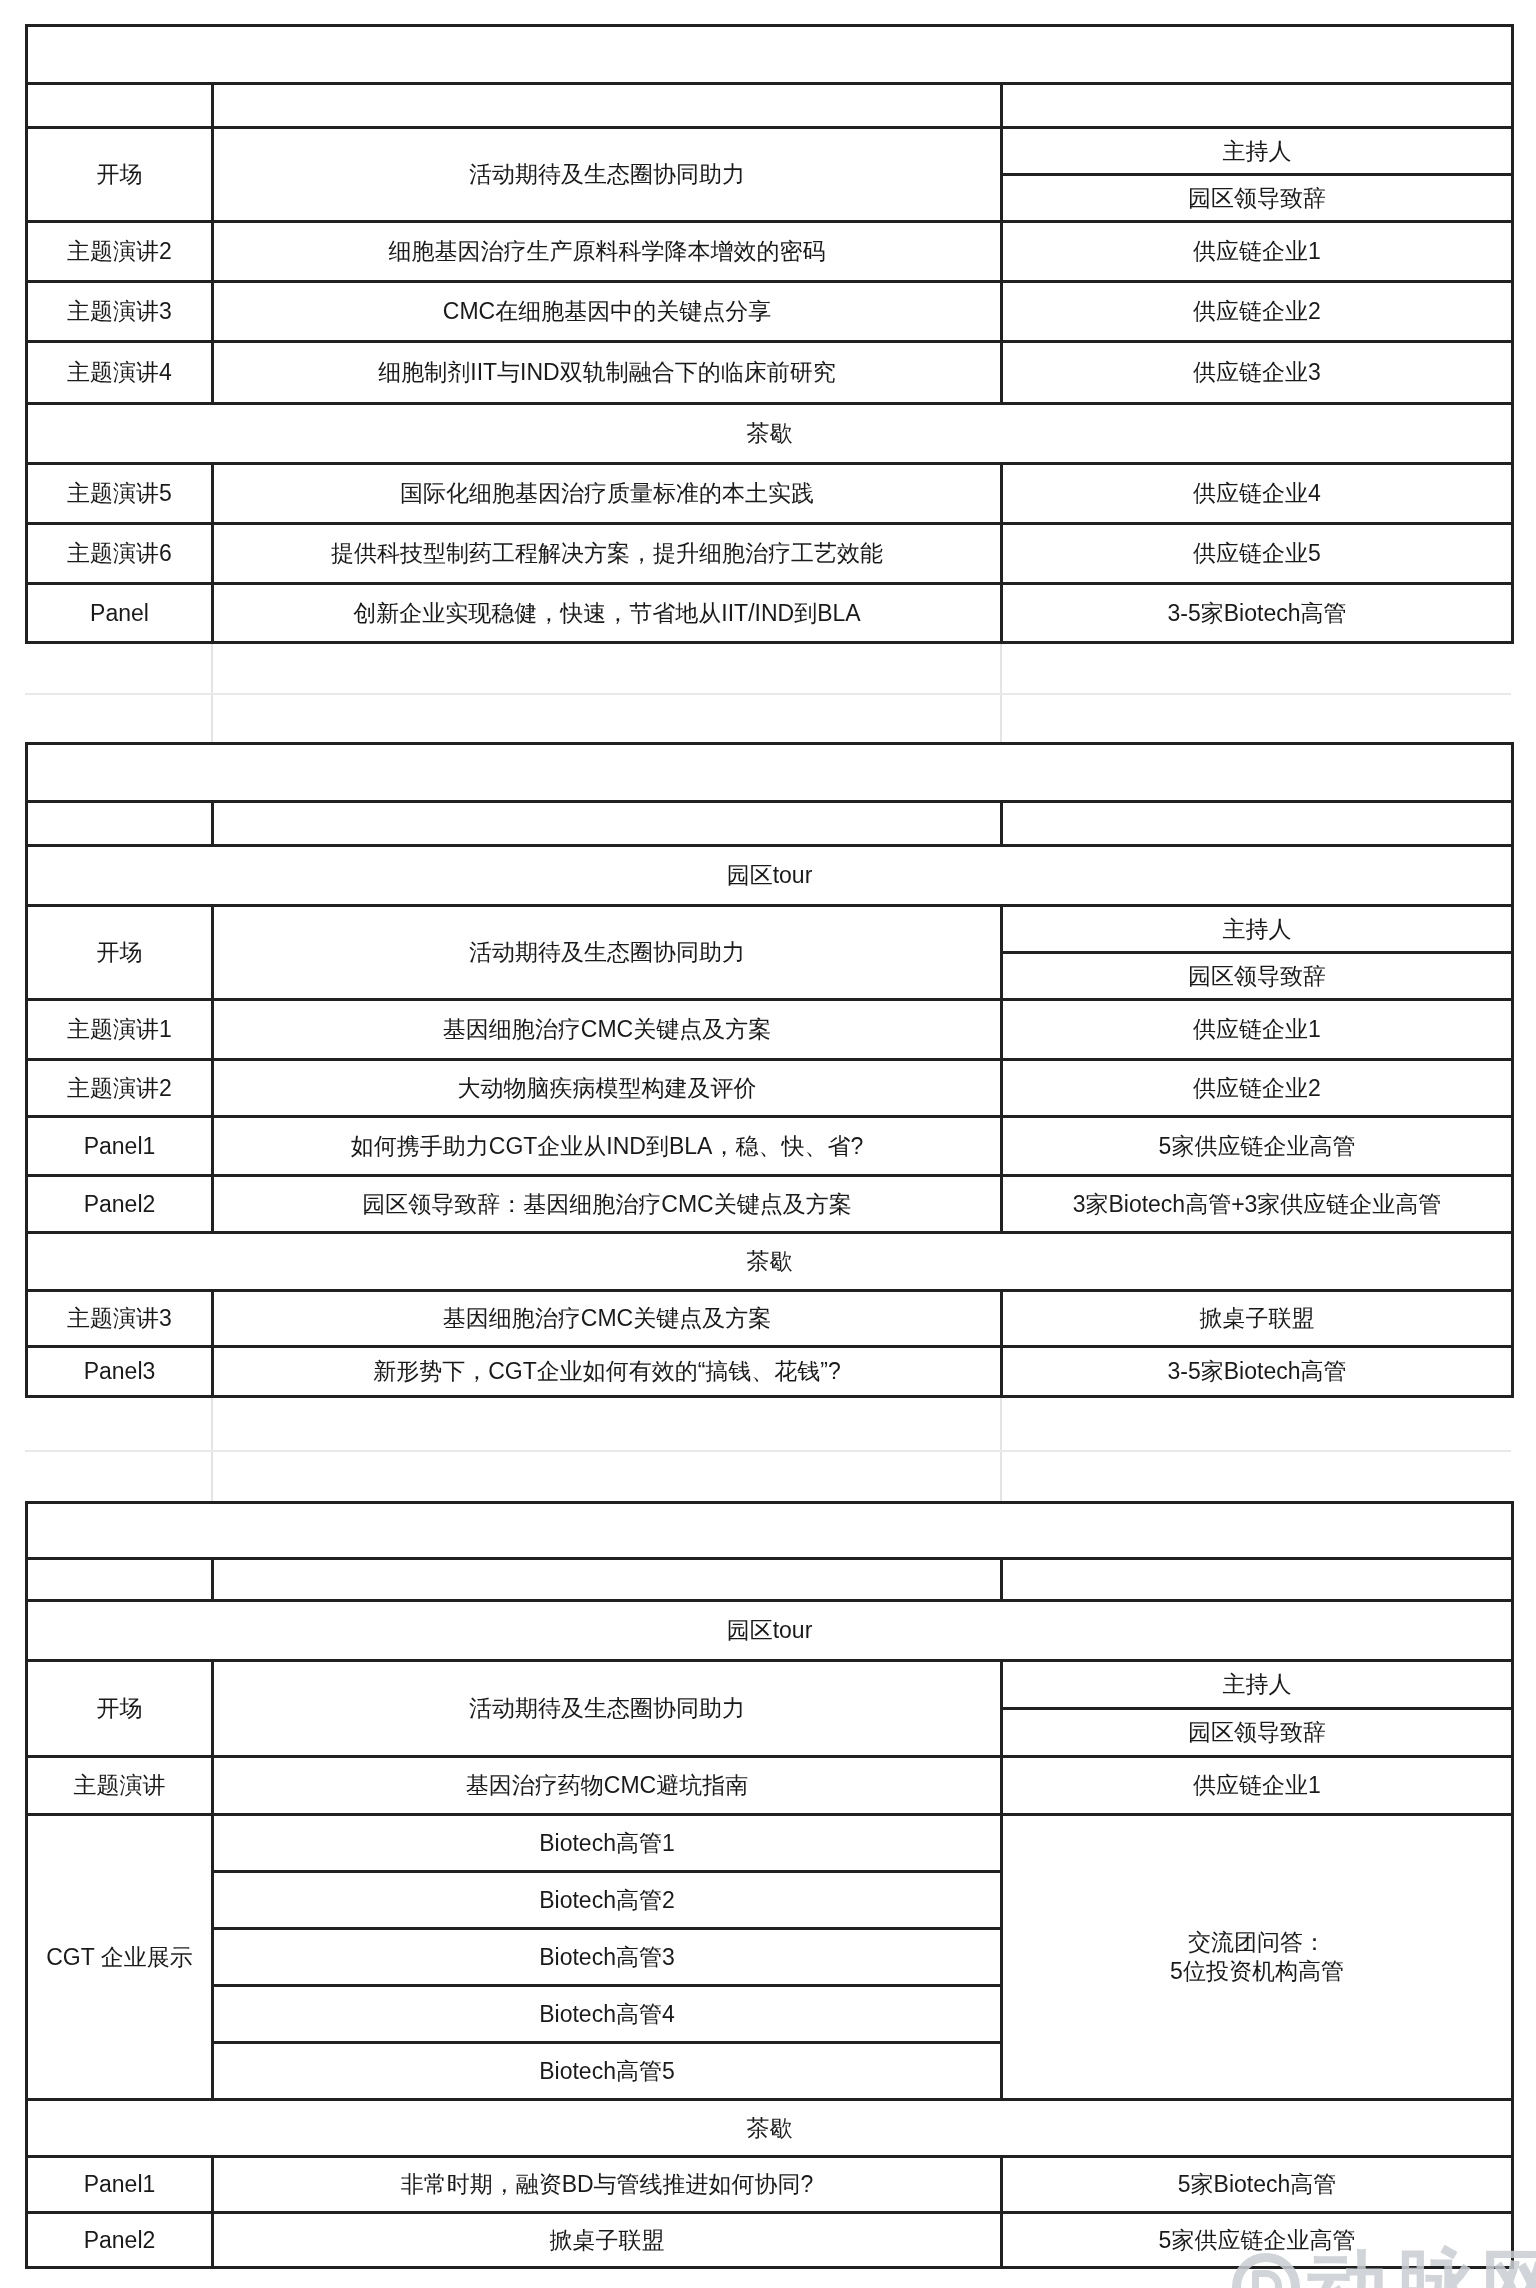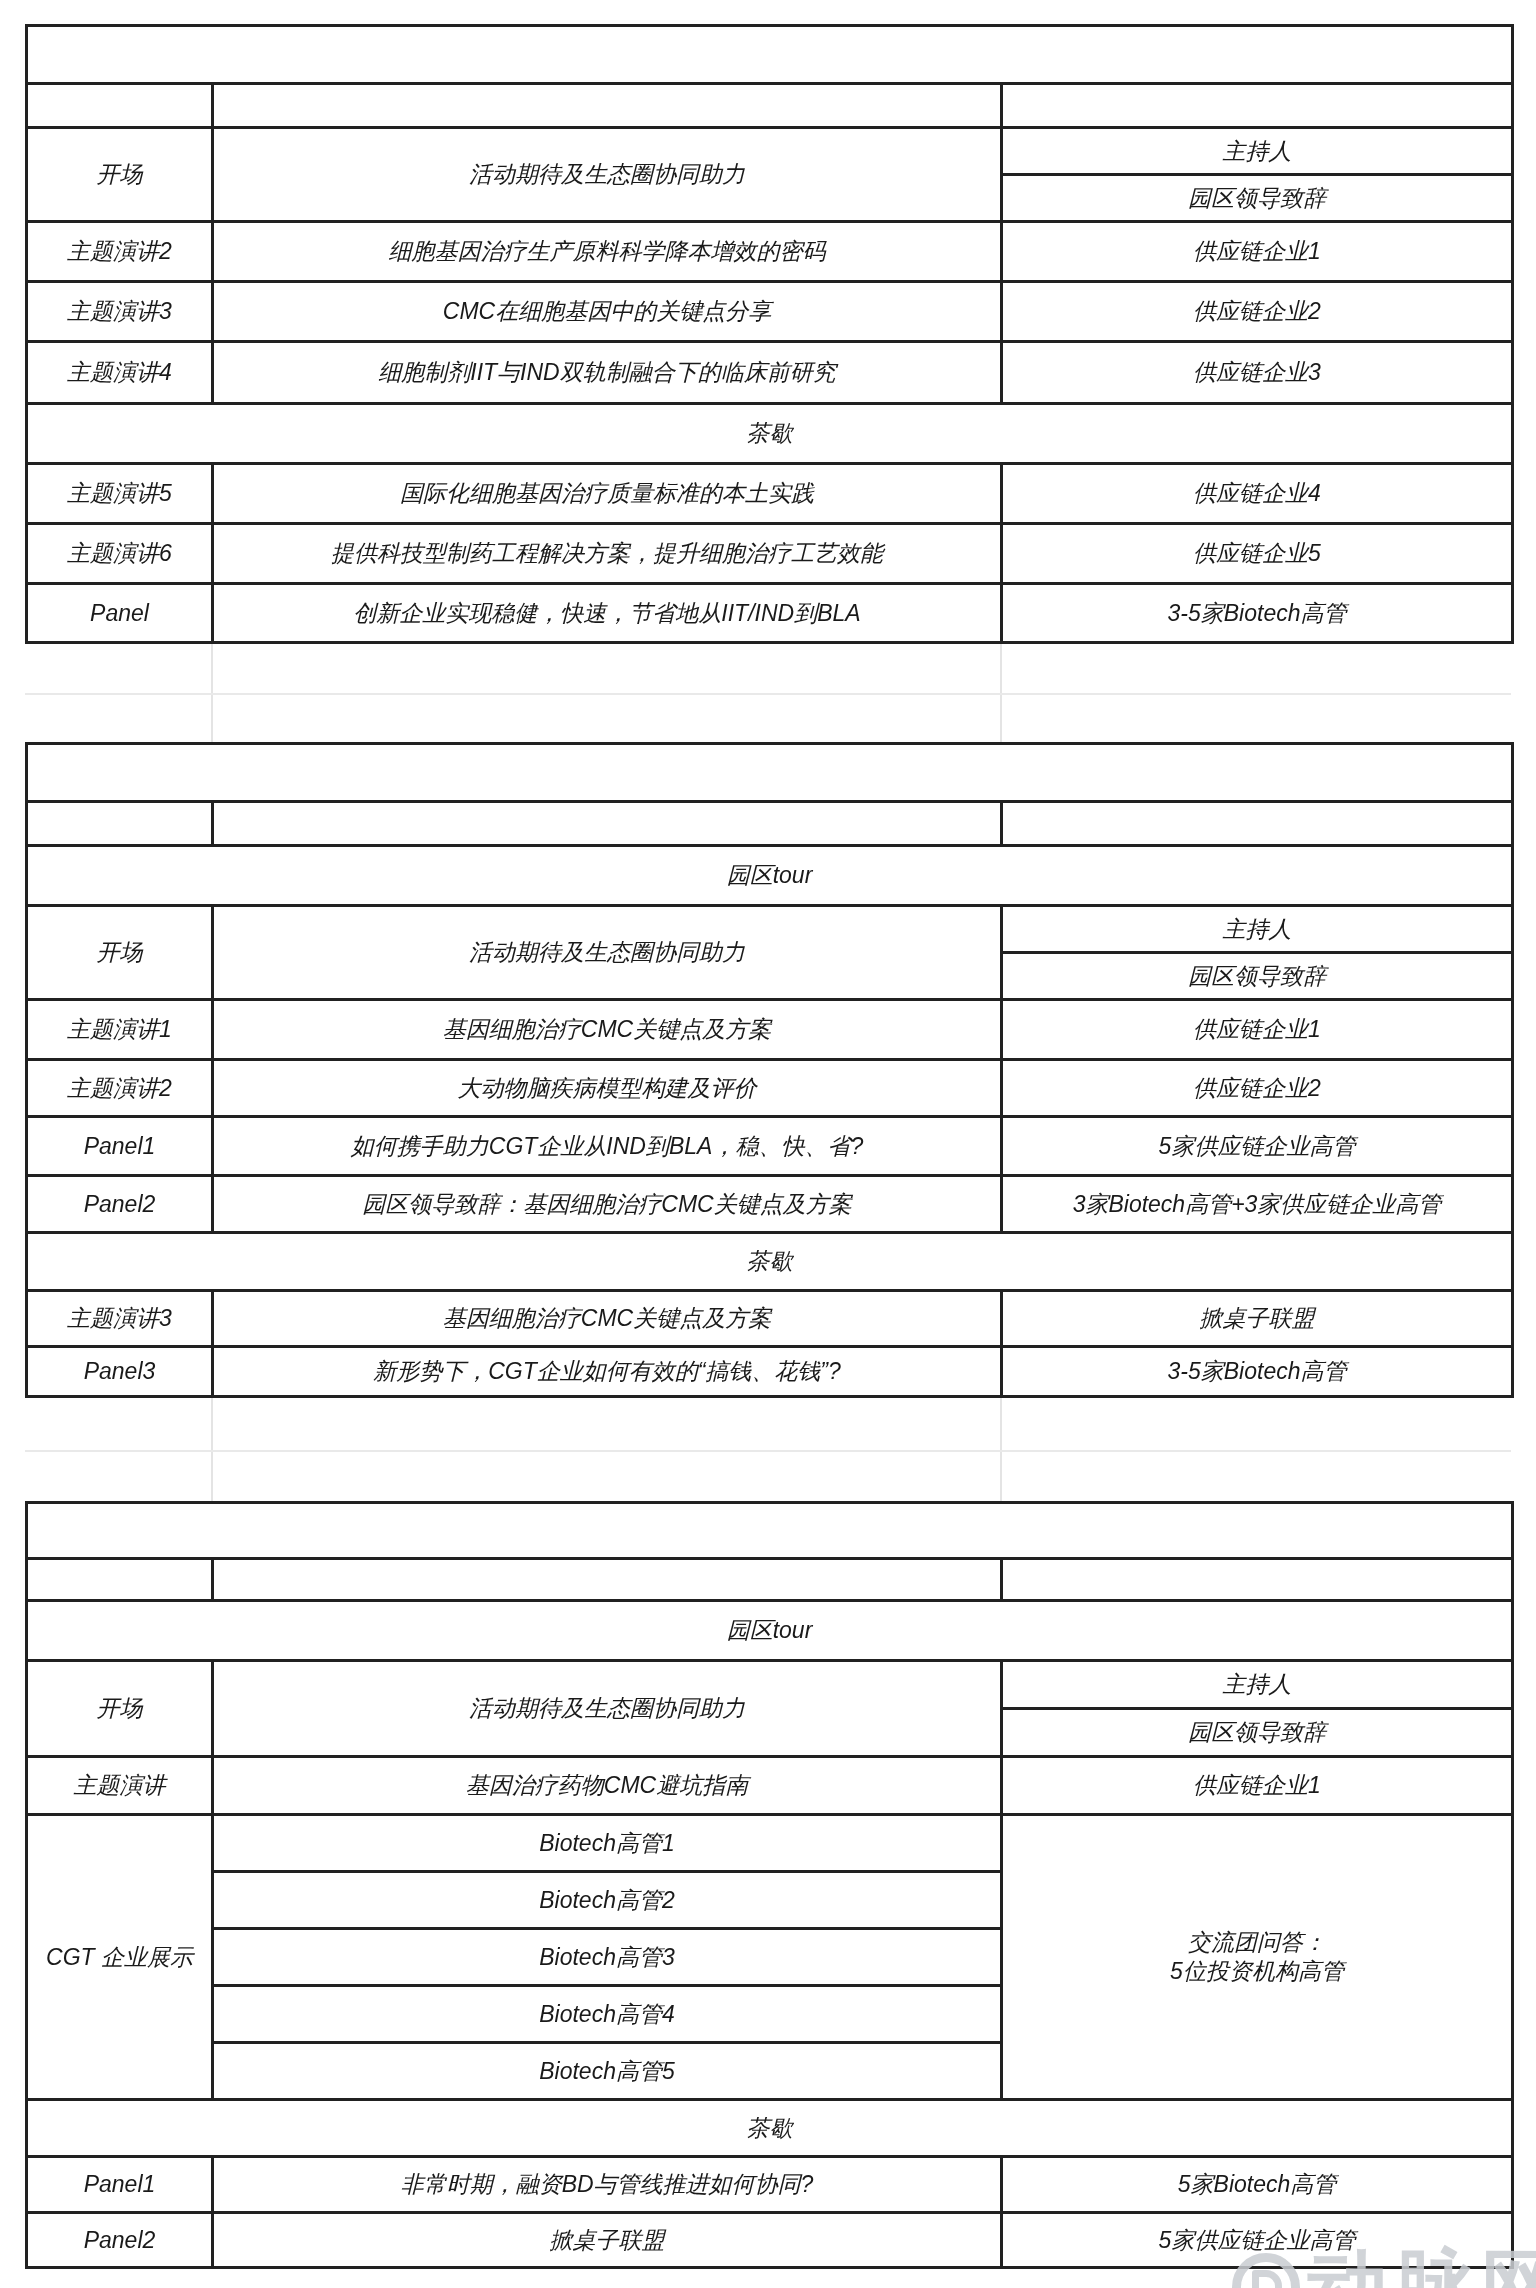--- a/index.html
+++ b/index.html
@@ -8,21 +8,20 @@
     background:#ffffff;
     font-family:"Liberation Sans",sans-serif;
     position:relative;
     color:#1a1a1a;
   }
   .sheet{position:absolute;left:25px;top:24px;width:1486px;}
   table.agenda{
     border-collapse:collapse;
     table-layout:fixed;
     width:1486px;
-    font-style:italic;
   }
   table.agenda td{
     border:3px solid #212121;
     text-align:center;
     vertical-align:middle;
     font-size:23px;
     line-height:1.25;
     padding:2px 8px;
     background:#ffffff;
     overflow:hidden;

